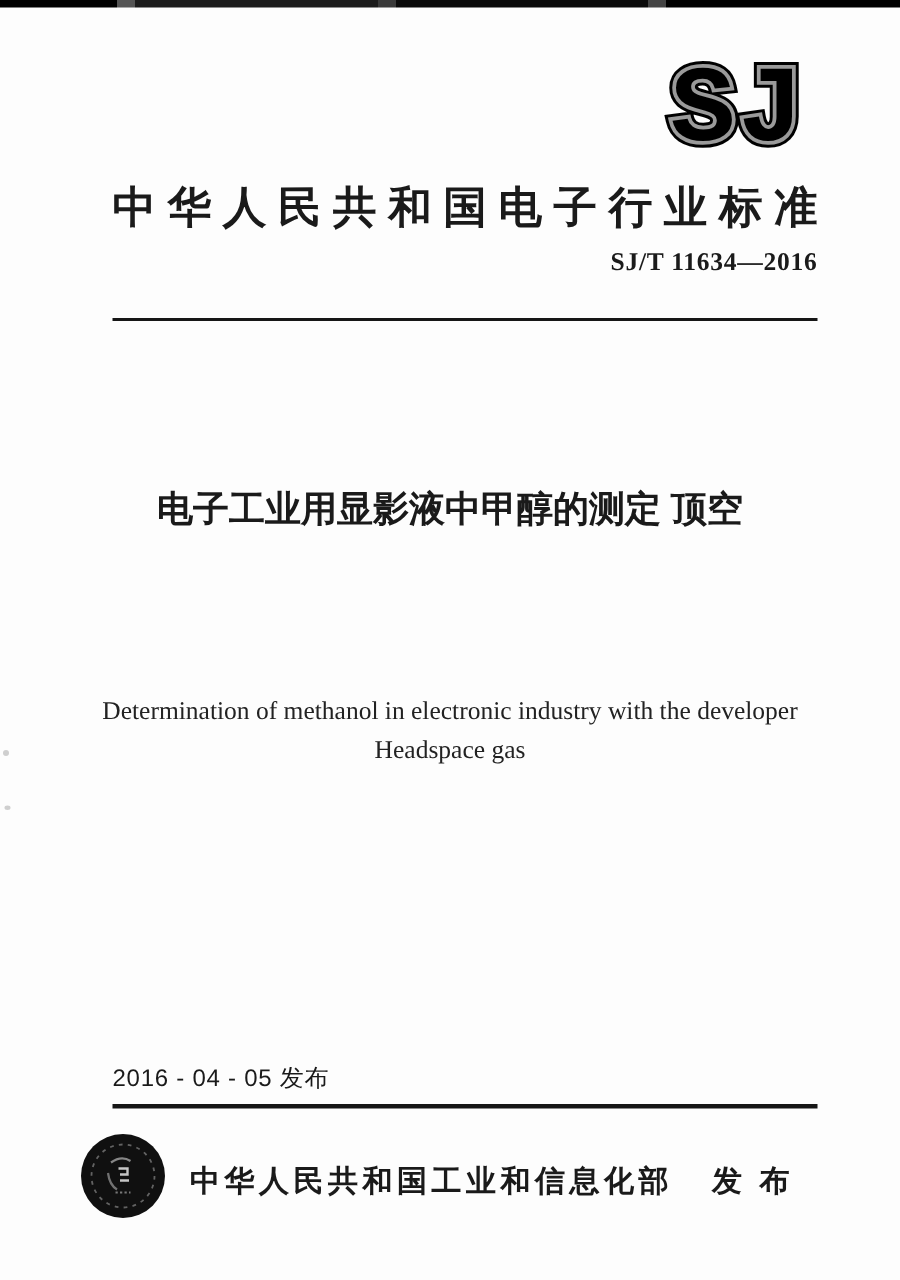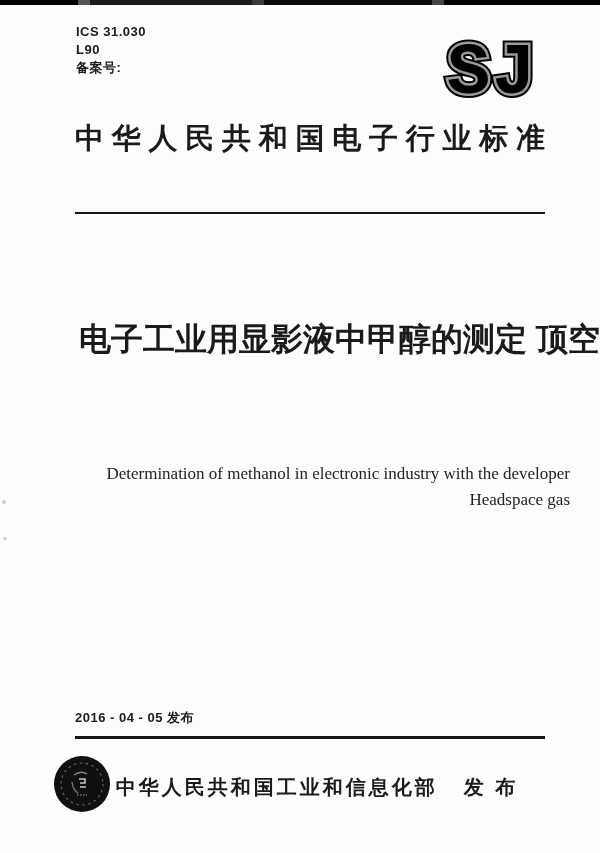--- a/index.html
+++ b/index.html
@@ -39,59 +39,54 @@
   .std-number {
     position:absolute; left:75px; top:165px; width:470px;
     text-align:right; font-family:"Liberation Serif", serif;
     font-size:17px; font-weight:700; letter-spacing:.5px;
   }
   .rule { position:absolute; left:75px; width:470px; background:#161616; }
   .rule-top { top:212px; height:2px; }
   .rule-bottom { top:736px; height:3px; }
   .doc-title-zh {
     position:absolute; left:0; top:318px; width:600px;
-    text-align:right; font-size:32px; font-weight:800; line-height:43px;
+    text-align:center; font-size:24px; font-weight:800; line-height:43px;
   }
   .doc-title-en {
     position:absolute; left:30px; top:409px; width:540px;
-    text-align:right; font-family:"Liberation Serif", serif;
+    text-align:center; font-family:"Liberation Serif", serif;
     font-size:17px; font-weight:400; line-height:26px;
     white-space:pre-wrap; color:#222;
   }
   .dates-row {
     position:absolute; left:75px; top:709px; width:470px;
     display:flex; justify-content:space-between;
-    font-size:13px; font-weight:700; letter-spacing:.5px;text-align:center;
+    font-size:16px; font-weight:400; letter-spacing:.5px;text-align:center;
   }
   .seal { position:absolute; left:53px; top:755px; width:58px; height:58px; }
   .publisher-row {
-    position:absolute; left:75px; top:774px; width:470px;
+    position:absolute; left:86px; top:774px; width:470px;
     text-align:center; padding-left:14px; box-sizing:border-box;
     font-size:20px; font-weight:700; letter-spacing:3px; white-space:nowrap;
   }
   .publish-label { margin-left:26px; }
   
   .speck { position:absolute; background:#cfcfcf; border-radius:50%; }
   .speck1 { left:2px; top:500px; width:4px; height:4px; }
   .speck2 { left:3px; top:537px; width:4px; height:3px; }
 </style>
 </head>
 <body>
 
 <div class="page">
 
   <div class="scan-strip"></div>
   <div class="speck speck1"></div>
   <div class="speck speck2"></div>
 
-  <div class="ics-block">
-    <div>ICS 31.030</div>
-    <div>L90</div>
-    <div>备案号:</div>
-  </div>
 
   <div class="sj-logo">
     <span class="sj-back">SJ</span>
     <span class="sj-mid">SJ</span>
     <span class="sj-front">SJ</span>
   </div>
 
   <div class="std-title-row char-spread">
       <span>中</span>
       <span>华</span>
@@ -101,20 +96,21 @@
       <span>和</span>
       <span>国</span>
       <span>电</span>
       <span>子</span>
       <span>行</span>
       <span>业</span>
       <span>标</span>
       <span>准</span>
     </div>
 
+  <div class="std-number">SJ/T 11634—2016</div>
 
   <div class="rule rule-top"></div>
 
   <div class="doc-title-zh">
     <div>电子工业用显影液中甲醇的测定 顶空</div>
   </div>
 
   <div class="doc-title-en">
     <div>Determination of methanol in electronic industry with the developer   Headspace gas</div>
   </div>

